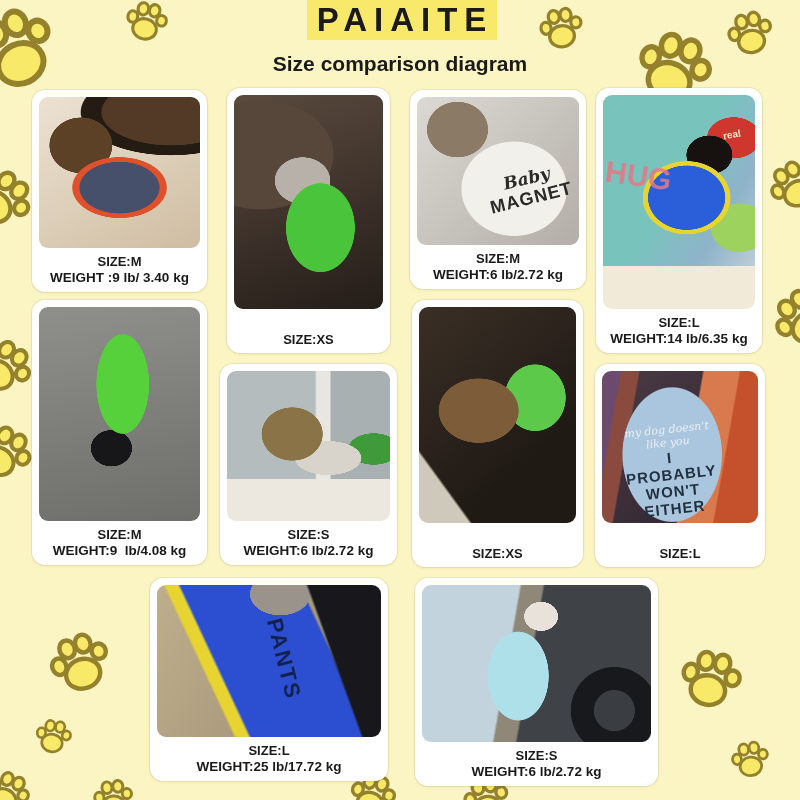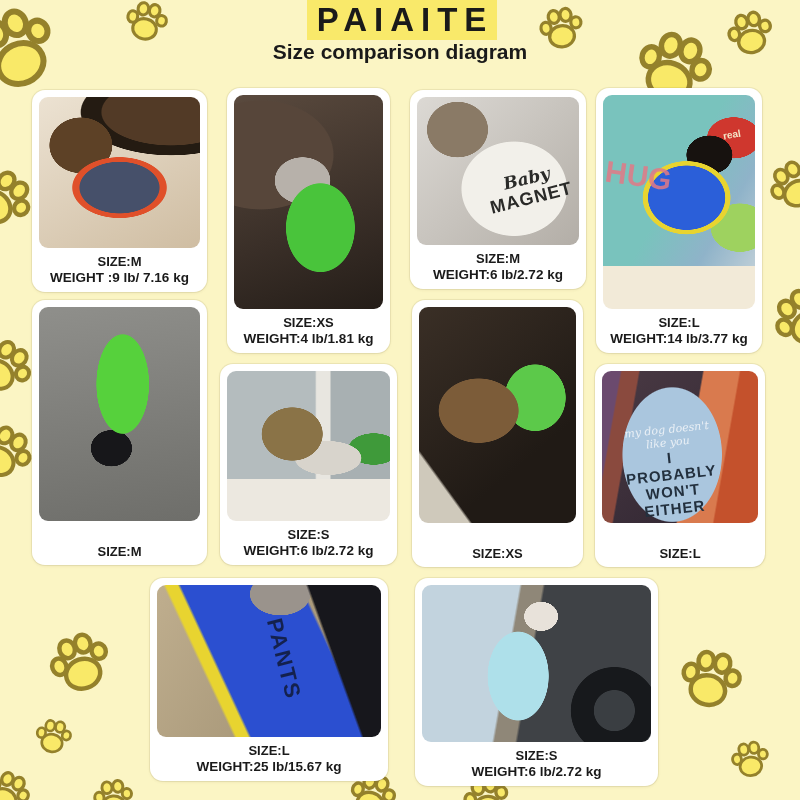--- a/index.html
+++ b/index.html
@@ -16,21 +16,21 @@
 
   
   .paw{position:absolute;overflow:visible;}
   .paw use{fill:var(--paw-fill);stroke:var(--paw-outline);stroke-width:7;}
 
   
   .title-band{position:absolute;left:307px;top:0;width:190px;height:40px;
     background:var(--title-highlight);display:flex;align-items:center;justify-content:center;}
   .title-band .brand{font-size:33px;font-weight:700;letter-spacing:7px;color:var(--text);
     transform:translateX(3px);}
-  .subtitle{position:absolute;left:0;right:0;top:40px;text-align:center;
+  .subtitle{position:absolute;left:0;right:0;top:52px;text-align:center;
     font-size:21px;font-weight:700;color:var(--text);}
 
   
   .card{position:absolute;background:var(--card-background);border-radius:13px;
     box-shadow:0 0 0 1px rgba(120,110,60,.10),0 1px 3px rgba(120,110,60,.12);}
   .photo{position:absolute;left:7px;right:7px;top:7px;bottom:44px;border-radius:9px;overflow:hidden;}
   .caption{position:absolute;left:0;right:0;bottom:5px;text-align:center;color:var(--text);}
   .cap-size,.cap-weight{font-weight:700;line-height:1.25;white-space:pre;}
   .cap-size{font-size:13px;}
   .cap-weight{font-size:13.5px;}
@@ -187,29 +187,28 @@
 
   <div class="title-band">
     <span class="brand">PAIAITE</span>
   </div>
   <div class="subtitle">Size comparison diagram</div>
 
   <div class="card c1">
     <div class="photo ph1" aria-label="yorkie in navy vest with orange trim lying on beige carpet"></div>
     <div class="caption">
       <div class="cap-size">SIZE:M</div>
-      <div class="cap-weight">WEIGHT :9 lb/ 7.16 kg</div>
+      <div class="cap-weight">WEIGHT :9 lb/ 3.40 kg</div>
     </div>
   </div>
 
   <div class="card c2">
     <div class="photo ph2" aria-label="small gray dog in green vest on brown couch"></div>
     <div class="caption">
       <div class="cap-size">SIZE:XS</div>
-      <div class="cap-weight">WEIGHT:4 lb/1.81 kg</div>
     </div>
   </div>
 
   <div class="card c3">
     <div class="photo ph3" aria-label="dog in white Baby MAGNET shirt on gray bedding">
       <div class="overlay o3">
         <span class="script">Baby</span>
         <span class="bold">MAGNET</span>
       </div>
     </div>
@@ -219,28 +218,29 @@
     </div>
   </div>
 
   <div class="card c4">
     <div class="photo ph4" aria-label="black chihuahua in blue vest with yellow trim on colorful bedding">
       <div class="overlay o4-blanket">HUG</div>
       <div class="overlay o4-cap">real</div>
     </div>
     <div class="caption">
       <div class="cap-size">SIZE:L</div>
-      <div class="cap-weight">WEIGHT:14 lb/3.77 kg</div>
+      <div class="cap-weight">WEIGHT:14 lb/6.35 kg</div>
     </div>
   </div>
 
   <div class="card c5">
     <div class="photo ph5" aria-label="chihuahua in bright green vest standing on gray carpet"></div>
     <div class="caption">
       <div class="cap-size">SIZE:M</div>
+      <div class="cap-weight">WEIGHT:9  lb/4.08 kg</div>
     </div>
   </div>
 
   <div class="card c6">
     <div class="photo ph6" aria-label="yorkie in white sweater lying by window sill"></div>
     <div class="caption">
       <div class="cap-size">SIZE:S</div>
       <div class="cap-weight">WEIGHT:6 lb/2.72 kg</div>
     </div>
   </div>
@@ -264,21 +264,21 @@
       <div class="cap-size">SIZE:L</div>
     </div>
   </div>
 
   <div class="card c9">
     <div class="photo ph9" aria-label="large dog in blue and yellow PANTS jacket on tile floor">
       <div class="overlay o9">PANTS</div>
     </div>
     <div class="caption">
       <div class="cap-size">SIZE:L</div>
-      <div class="cap-weight">WEIGHT:25 lb/15.67 kg</div>
+      <div class="cap-weight">WEIGHT:25 lb/17.72 kg</div>
     </div>
   </div>
 
   <div class="card c10">
     <div class="photo ph10" aria-label="white dog in light blue vest standing in truck cab"></div>
     <div class="caption">
       <div class="cap-size">SIZE:S</div>
       <div class="cap-weight">WEIGHT:6 lb/2.72 kg</div>
     </div>
   </div>

